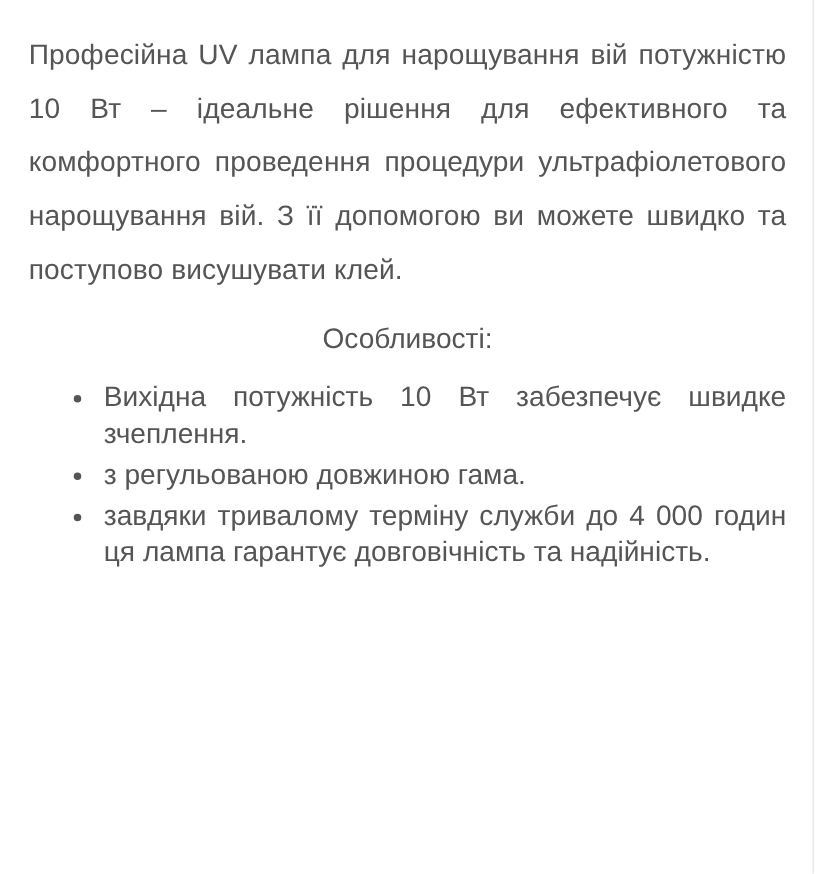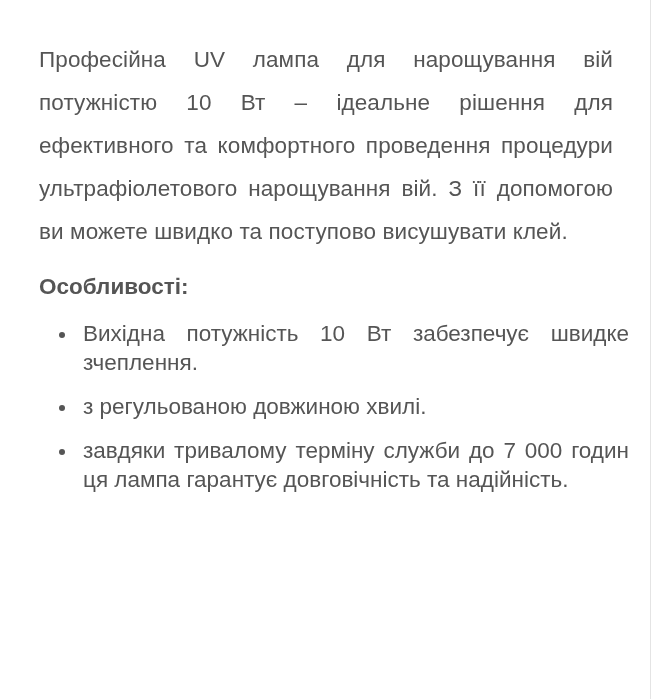--- a/index.html
+++ b/index.html
@@ -23,44 +23,45 @@
       height: 699px;
       background: #e4e4e4;
     }
     .content {
       position: absolute;
       left: 23px;
       top: 22px;
       width: 606px;
     }
     .intro {
-      margin: 16px;
+      margin: 0;
       font-size: 22.5px;
       line-height: 43px;
       text-align: justify;
       letter-spacing: 0.1px;
     }
     .features-title {
-      margin: 18px 0 0 16px;
+      margin: 18px 0 0 0;
       font-size: 22.5px;
       line-height: 32px;
-      font-weight: bold;
+      font-weight: normal;
       color: #555555;
+      text-align: center;
     }
     .features-list {
       margin: 16px 0 0 0;
       padding: 0 0 0 60px;
       list-style: none;
     }
     .features-list li {
       position: relative;
       font-size: 22.5px;
       line-height: 29px;
       text-align: justify;
-      margin: 15px 0 1px 0;
+      margin: 4px 0 1px 0;
     }
     .features-list li .bullet {
       position: absolute;
       left: -24px;
       top: 13px;
       width: 6px;
       height: 6px;
       border-radius: 50%;
       background: #555555;
     }
@@ -75,20 +76,20 @@
 
   <div class="features-title">Особливості:</div>
 
   <ul class="features-list">
     <li>
       <span class="bullet"></span>
       <span>Вихідна потужність 10 Вт забезпечує швидке зчеплення.</span>
     </li>
     <li>
       <span class="bullet"></span>
-      <span>з регульованою довжиною хвилі.</span>
+      <span>з регульованою довжиною гама.</span>
     </li>
     <li>
       <span class="bullet"></span>
-      <span>завдяки тривалому терміну служби до 7 000 годин ця лампа гарантує довговічність та надійність.</span>
+      <span>завдяки тривалому терміну служби до 4 000 годин ця лампа гарантує довговічність та надійність.</span>
     </li>
   </ul>
 </div>
 
 </body></html>

